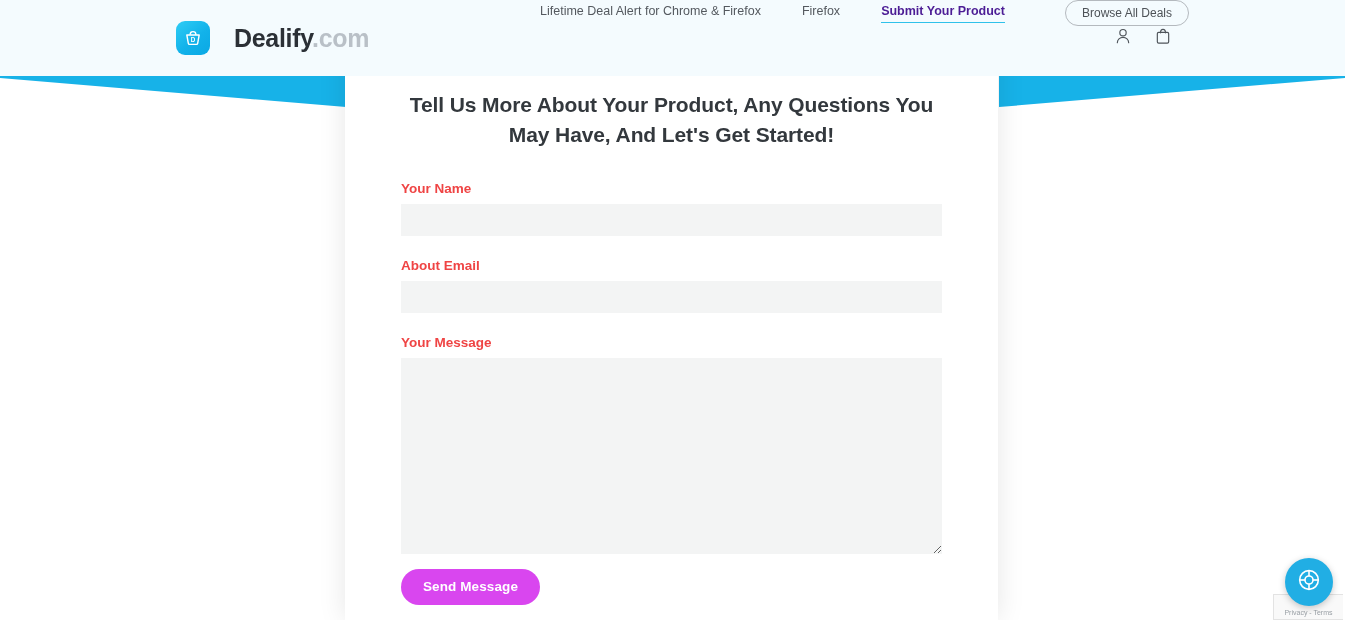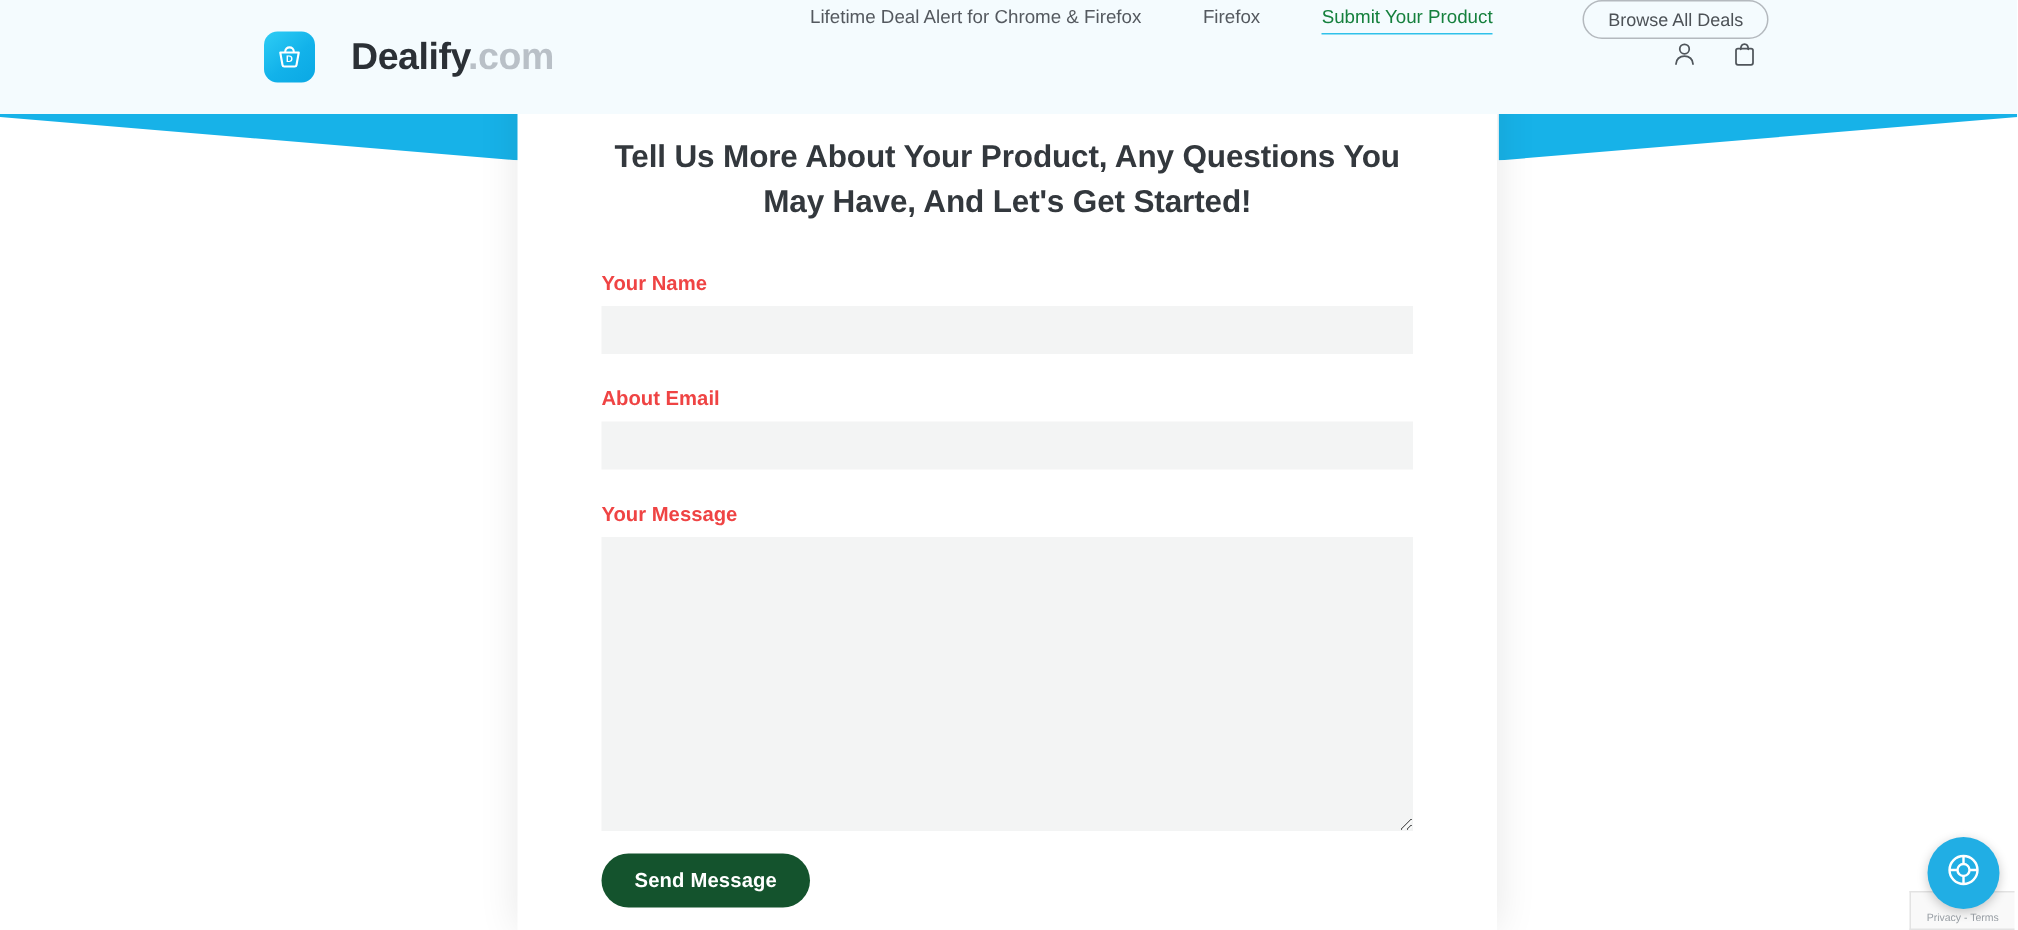--- a/index.html
+++ b/index.html
@@ -94,21 +94,22 @@
     font-size: 12.5px;
     color: #54595f;
     text-decoration: none;
     white-space: nowrap;
     padding: 4px 0;
     margin-right: 29px;
     cursor: pointer;
   }
   .nav-link.active {
     border-bottom: 1.5px solid #2fc1ea;
-    color: #15803d;
+    color: #4c1d95;
+    font-weight: bold;
   }
   .btn-pill {
     display: inline-flex;
     align-items: center;
     justify-content: center;
     height: 26px;
     padding: 0 16px;
     border: 1px solid #b4b9be;
     border-radius: 14px;
     background: transparent;
@@ -196,21 +197,21 @@
   .field-message { margin-bottom: 15px; }
 
   .submit-btn {
     display: inline-flex;
     align-items: center;
     justify-content: center;
     height: 36px;
     padding: 0 22px;
     border: none;
     border-radius: 18px;
-    background: #14532d;
+    background: #d946ef;
     color: #ffffff;
     font-size: 13.5px;
     font-weight: bold;
     font-family: "Liberation Sans", sans-serif;
     cursor: pointer;
     letter-spacing: 0.1px;
     text-align: right;
   }
 
   

